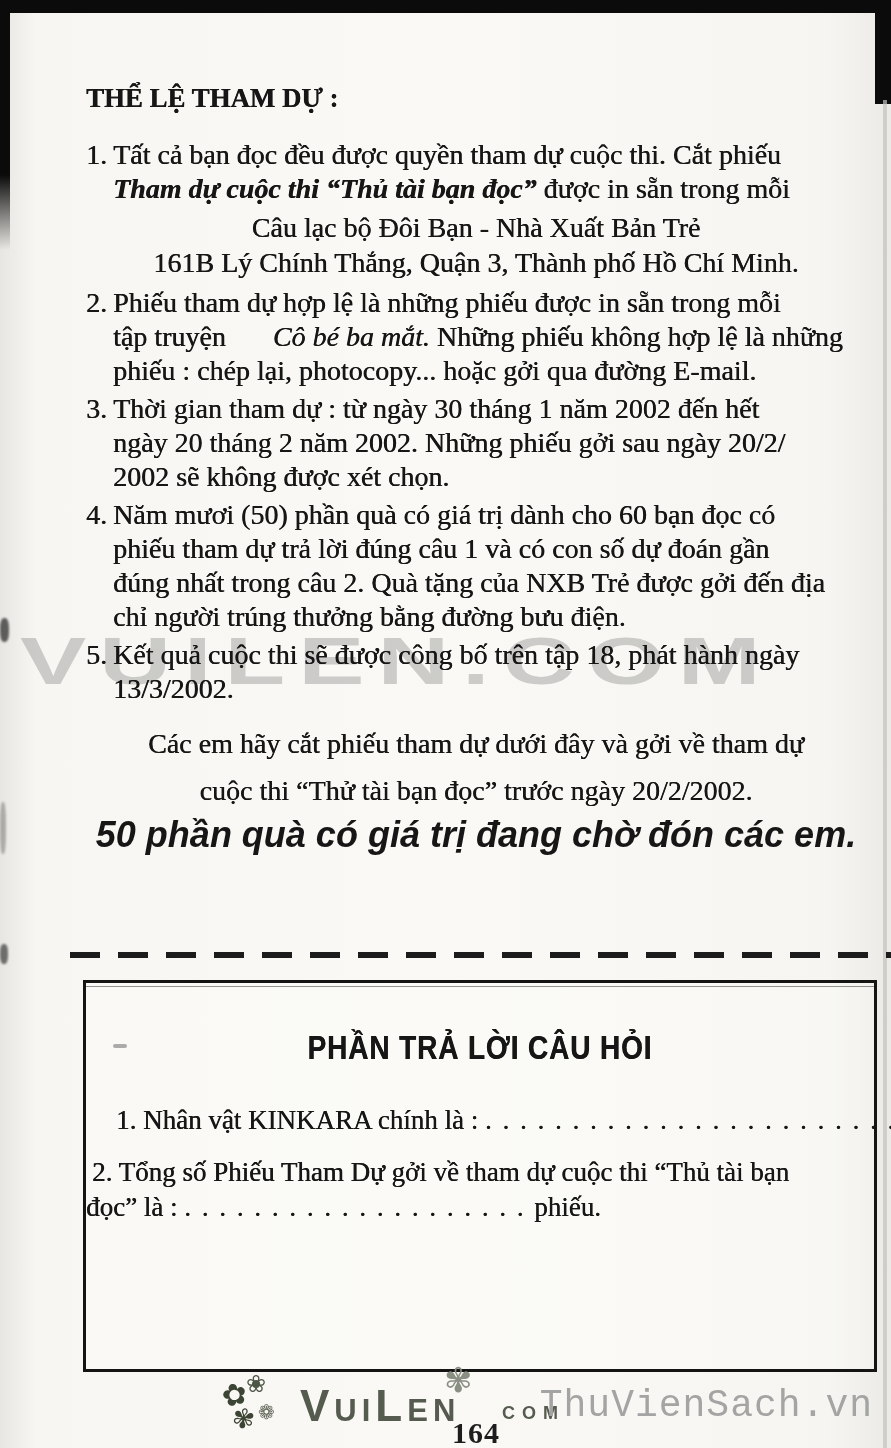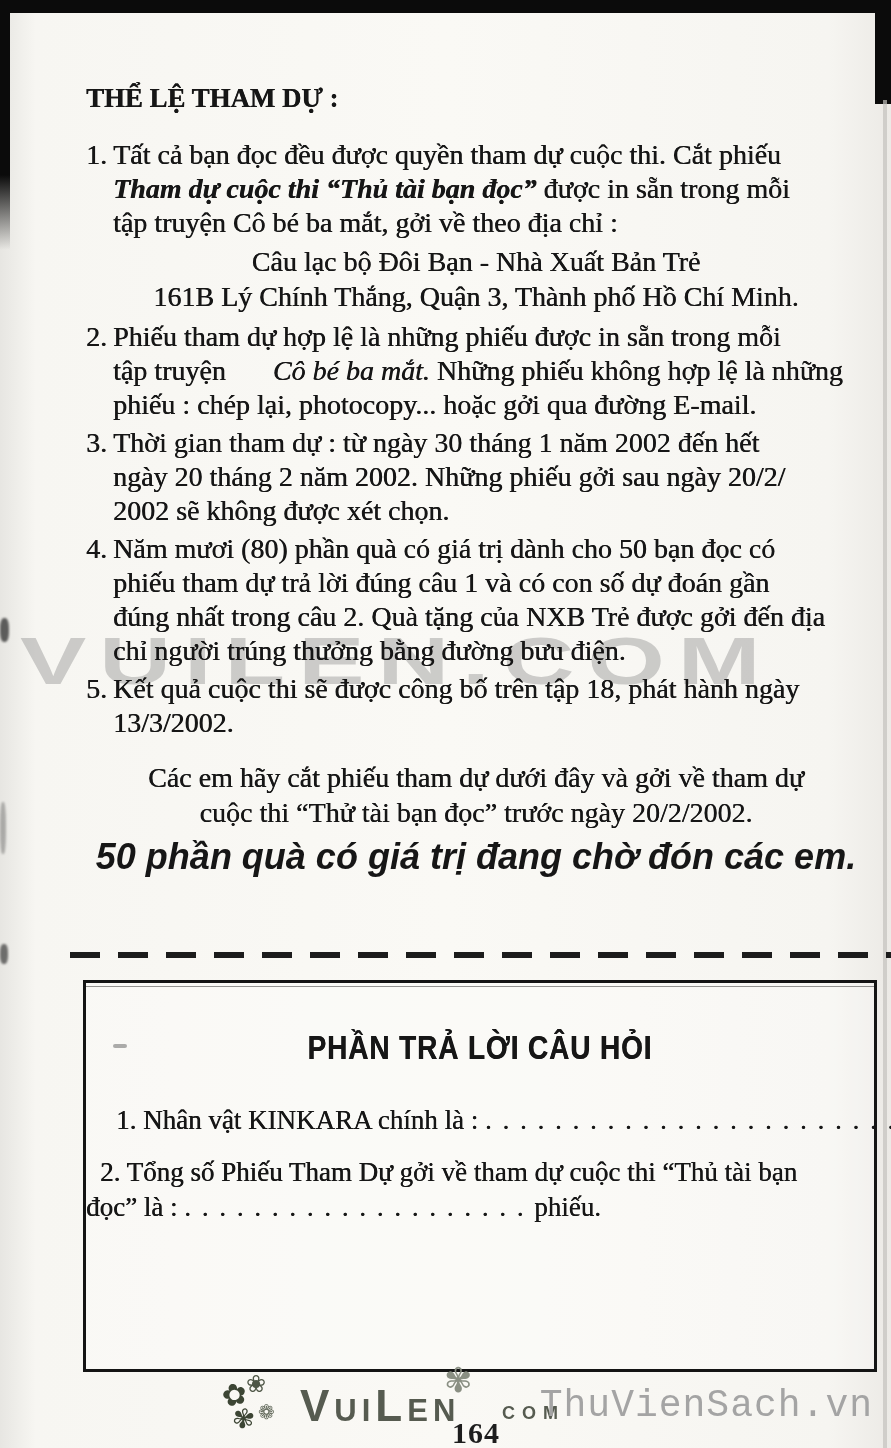--- a/index.html
+++ b/index.html
@@ -34,36 +34,36 @@
     transform:scaleX(.96);transform-origin:left center;white-space:nowrap;}
   .rule{margin:0 0 4px 0;font-size:28px;line-height:34px;}
   .rule .line{white-space:nowrap;}
   .rule .line.cont{padding-left:27px;}
   .num{display:inline-block;width:27px;}
   .bi{font-weight:700;font-style:italic;}
   .it{font-style:italic;margin-left:40px;}
   .address{width:780px;text-align:center;font-size:28px;line-height:35px;margin:2px 0 6px 0;}
   .address .line{white-space:nowrap;}
   .cta{width:780px;text-align:center;font-size:28px;line-height:35px;margin-top:20px;}
-  .cta .line{white-space:nowrap;}
+  .cta .line{white-space:nowrap;margin-top:12px;}
   .promo{width:780px;text-align:center;margin-top:8px;font-family:"Liberation Sans",sans-serif;
     font-weight:700;font-style:italic;font-size:36px;line-height:38px;white-space:nowrap;}
 
   
   .dashed-line{position:absolute;left:70px;top:952px;width:821px;height:6px;
     background:repeating-linear-gradient(90deg,#1c1c1c 0 30px,transparent 30px 48px);}
   .answer-box{position:absolute;left:83px;top:980px;width:788px;height:386px;
     border:3px solid #141414;background:rgba(255,255,255,.25);}
   .answer-box .inner-topline{position:absolute;left:0;top:3px;width:100%;height:1px;background:rgba(20,20,20,.45);}
   .box-heading{margin-top:44px;text-align:center;font-family:"Liberation Sans",sans-serif;
     font-weight:700;font-size:33px;line-height:42px;}
   .box-heading span{display:inline-block;transform:scaleX(.85);letter-spacing:1px;white-space:nowrap;}
   .question{font-size:27px;line-height:34px;padding-left:30px;white-space:nowrap;}
   .q1{margin-top:34px;}
-  .q2{margin-top:18px;line-height:35px;padding-left:14px;}
+  .q2{margin-top:18px;line-height:35px;padding-left:6px;}
   .q2-l2{line-height:35px;font-size:27px;white-space:nowrap;}
   .dots{letter-spacing:2px;}
   .stray-mark{position:absolute;left:113px;top:1044px;width:14px;height:4px;background:#777;opacity:.6;border-radius:2px;}
 
   
   .flower-cluster{position:absolute;left:222px;top:1372px;width:78px;height:76px;color:#3c4534;}
   .flower-cluster span{position:absolute;line-height:1;}
   .fc1{left:0;top:8px;font-size:30px;transform:rotate(-14deg);}
   .fc2{left:24px;top:0;font-size:24px;opacity:.9;}
   .fc3{left:10px;top:34px;font-size:27px;transform:rotate(10deg);}
@@ -91,42 +91,41 @@
   <div class="smudge s3"></div>
 
   <div class="watermark-center">VuiLen.Com</div>
 
   <div class="content">
     <h1 class="title ink">THỂ LỆ THAM DỰ :</h1>
 
     <div class="rule ink">
       <div class="line first"><span class="num">1.</span><span>Tất cả bạn đọc đều được quyền tham dự cuộc thi. Cắt phiếu</span></div>
       <div class="line cont"><span class="bi">Tham dự cuộc thi “Thủ tài bạn đọc”</span><span> được in sẵn trong mỗi</span></div>
-      <div class="line cont">tập truyện Cô bé ba mắt, gởi về theo địa chỉ :</div>
     </div>
 
     <div class="address ink">
       <div class="line">Câu lạc bộ Đôi Bạn - Nhà Xuất Bản Trẻ</div>
       <div class="line">161B Lý Chính Thắng, Quận 3, Thành phố Hồ Chí Minh.</div>
     </div>
 
     <div class="rule ink">
       <div class="line first"><span class="num">2.</span><span>Phiếu tham dự hợp lệ là những phiếu được in sẵn trong mỗi</span></div>
       <div class="line cont"><span>tập truyện </span><span class="it">Cô bé ba mắt.</span><span> Những phiếu không hợp lệ là những</span></div>
       <div class="line cont">phiếu : chép lại, photocopy... hoặc gởi qua đường E-mail.</div>
     </div>
 
     <div class="rule ink">
       <div class="line first"><span class="num">3.</span><span>Thời gian tham dự : từ ngày 30 tháng 1 năm 2002 đến hết</span></div>
       <div class="line cont">ngày 20 tháng 2 năm 2002. Những phiếu gởi sau ngày 20/2/</div>
       <div class="line cont">2002 sẽ không được xét chọn.</div>
     </div>
 
     <div class="rule ink">
-      <div class="line first"><span class="num">4.</span><span>Năm mươi (80) phần quà có giá trị dành cho 50 bạn đọc có</span></div>
+      <div class="line first"><span class="num">4.</span><span>Năm mươi (50) phần quà có giá trị dành cho 60 bạn đọc có</span></div>
       <div class="line cont">phiếu tham dự trả lời đúng câu 1 và có con số dự đoán gần</div>
       <div class="line cont">đúng nhất trong câu 2. Quà tặng của NXB Trẻ được gởi đến địa</div>
       <div class="line cont">chỉ người trúng thưởng bằng đường bưu điện.</div>
     </div>
 
     <div class="rule ink">
       <div class="line first"><span class="num">5.</span><span>Kết quả cuộc thi sẽ được công bố trên tập 18, phát hành ngày</span></div>
       <div class="line cont">13/3/2002.</div>
     </div>
 

